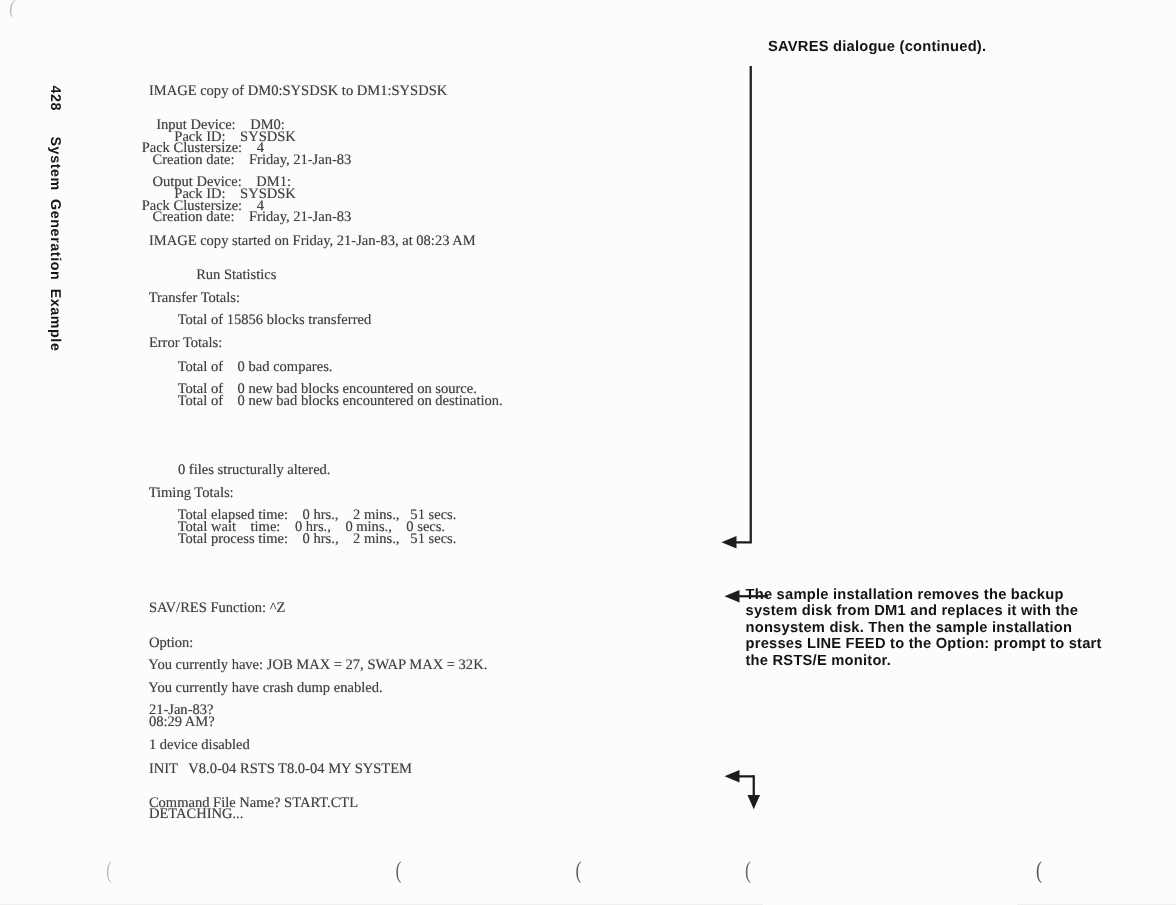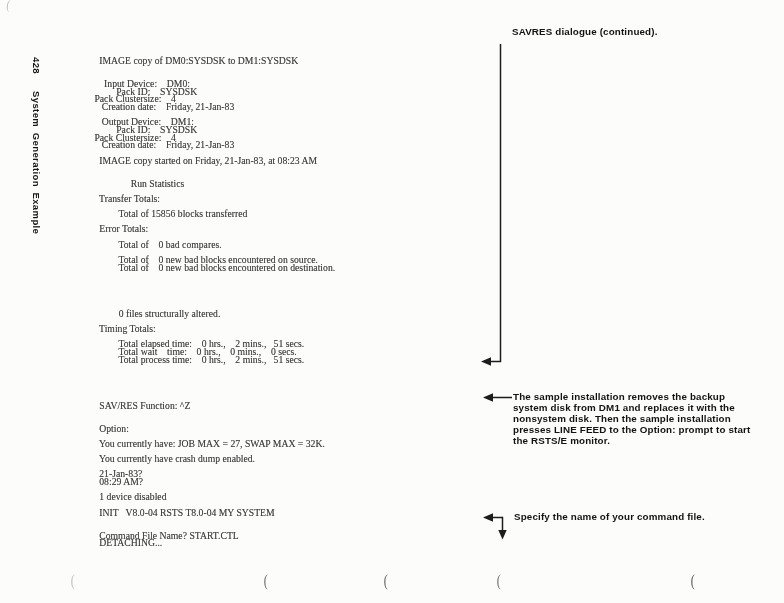--- a/index.html
+++ b/index.html
@@ -40,21 +40,21 @@
   
   .ann{
     position:absolute;
     color:#131313;
     font-weight:bold;
     font-size:9.8px;
     line-height:11px;
     letter-spacing:.15px;
   }
   .ann-heading{left:512px;top:26px;white-space:nowrap;}
-  .ann-note1{left:513px;top:391px;width:262px;white-space:pre-line;}
+  .ann-note1{left:497px;top:391px;width:262px;white-space:pre-line;}
   .ann-note2{left:514px;top:511px;white-space:nowrap;}
 
   .arrow-layer{position:absolute;left:0;top:0;pointer-events:none;}
 
   
   .curl{
     position:absolute;
     font-family:"Liberation Serif",serif;
     color:#3a3a3a;
     font-size:16px;
@@ -142,21 +142,20 @@
 
    Command File Name? START.CTL
    DETACHING...</pre>
 
   <div class="ann ann-heading">SAVRES dialogue (continued).</div>
   <div class="ann ann-note1">The sample installation removes the backup
 system disk from DM1 and replaces it with the
 nonsystem disk. Then the sample installation
 presses LINE FEED to the Option: prompt to start
 the RSTS/E monitor.</div>
-  <div class="ann ann-note2">Specify the name of your command file.</div>
 
   <svg class="arrow-layer" width="784" height="603" viewBox="0 0 784 603">
 
     <g>
       <path d="M500.5,44 L500.5,361.5 L490,361.5" fill="none" stroke="#1c1c1c" stroke-width="1.5"></path>
       <polygon points="481,361.5 491,357.3 491,365.7" fill="#1c1c1c"></polygon>
     </g>
 
     <g>
       <path d="M512,397.5 L491,397.5" fill="none" stroke="#1c1c1c" stroke-width="1.5"></path>

